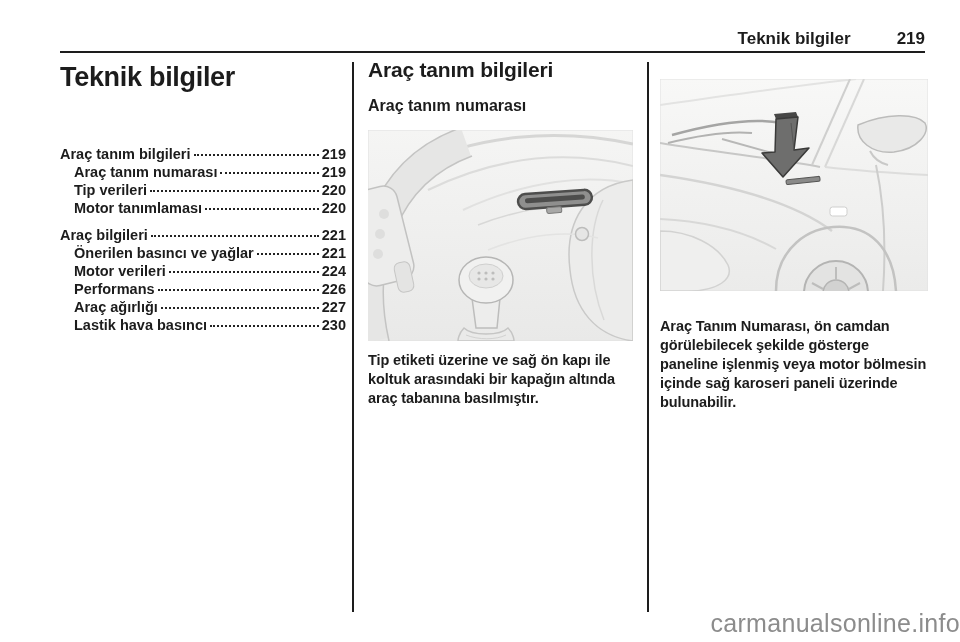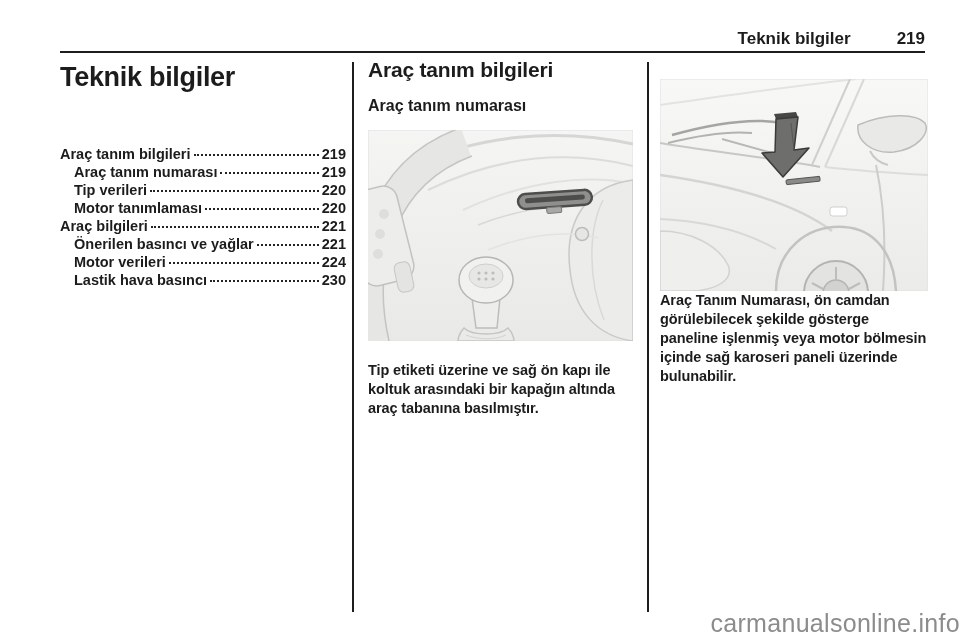--- a/index.html
+++ b/index.html
@@ -14,34 +14,34 @@
   
   .vdiv{position:absolute;top:62px;height:550px;width:2px;background:#1d1d1d;}
   .vdiv.d1{left:352px;}
   .vdiv.d2{left:647px;}
   
   .col-left{position:absolute;left:60px;top:62px;width:286px;}
   .left-title{font-size:27px;font-weight:bold;letter-spacing:-0.3px;}
   .toc{margin-top:53px;font-size:14.5px;font-weight:bold;}
   .toc-row{display:flex;align-items:baseline;height:18px;}
   .toc-row.sub{padding-left:14px;}
-  .toc-row.gap{}
+  .toc-row.gap{margin-top:9px;}
   .toc-row .t{white-space:nowrap;}
   .toc-row .leader{flex:1;border-bottom:2px dotted #222;margin:0 3px;transform:translateY(-3px);min-width:12px;}
   .toc-row .p{white-space:nowrap;}
   
   .col-mid{position:absolute;left:368px;top:58px;width:272px;}
   .mid-heading{font-size:21px;font-weight:bold;letter-spacing:-0.2px;}
   .mid-subheading{font-size:16px;font-weight:bold;margin-top:15px;}
   .figure{margin-top:15px;line-height:0;}
   .figure svg{display:block;}
-  .caption{font-size:14.5px;font-weight:bold;line-height:19px;margin-top:20px;letter-spacing:-0.1px;}
+  .caption{font-size:14.5px;font-weight:bold;line-height:19px;margin-top:10px;letter-spacing:-0.1px;}
   
   .col-right{position:absolute;left:660px;top:64px;width:268px;}
-  .col-right .caption{margin-top:0;}
+  .col-right .caption{margin-top:26px;}
   
   .watermark{position:absolute;right:0;bottom:4px;font-size:25px;color:#8c8c8c;
              font-weight:normal;letter-spacing:0.3px;}
 </style>
 </head>
 <body>
 
 <div class="hdr">
   <span>Teknik bilgiler</span>
   <span>219</span>
@@ -81,20 +81,30 @@
       </div>
       <div class="toc-row sub">
         <span class="t">Önerilen basıncı ve yağlar</span>
         <span class="leader"></span>
         <span class="p">221</span>
       </div>
       <div class="toc-row sub">
         <span class="t">Motor verileri</span>
         <span class="leader"></span>
         <span class="p">224</span>
+      </div>
+      <div class="toc-row sub">
+        <span class="t">Performans</span>
+        <span class="leader"></span>
+        <span class="p">226</span>
+      </div>
+      <div class="toc-row sub">
+        <span class="t">Araç ağırlığı</span>
+        <span class="leader"></span>
+        <span class="p">227</span>
       </div>
       <div class="toc-row sub">
         <span class="t">Lastik hava basıncı</span>
         <span class="leader"></span>
         <span class="p">230</span>
       </div>
     </nav>
 </div>
 
 <div class="col-mid">

